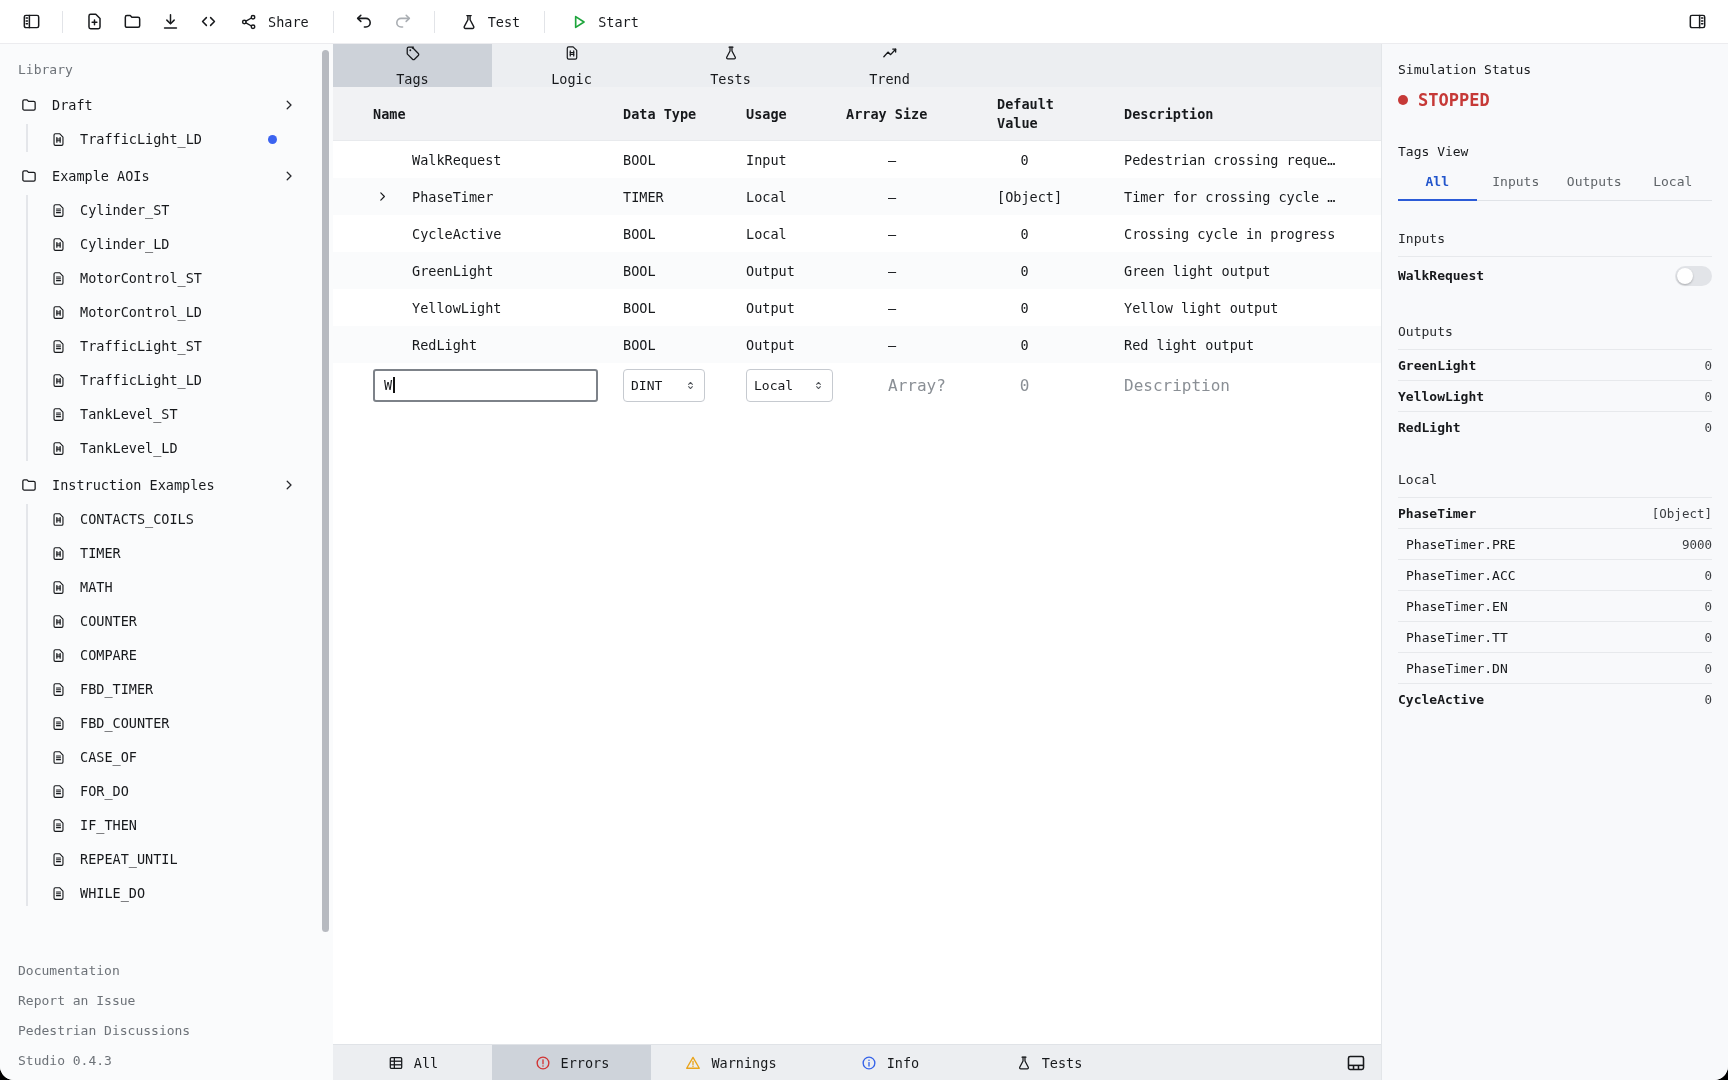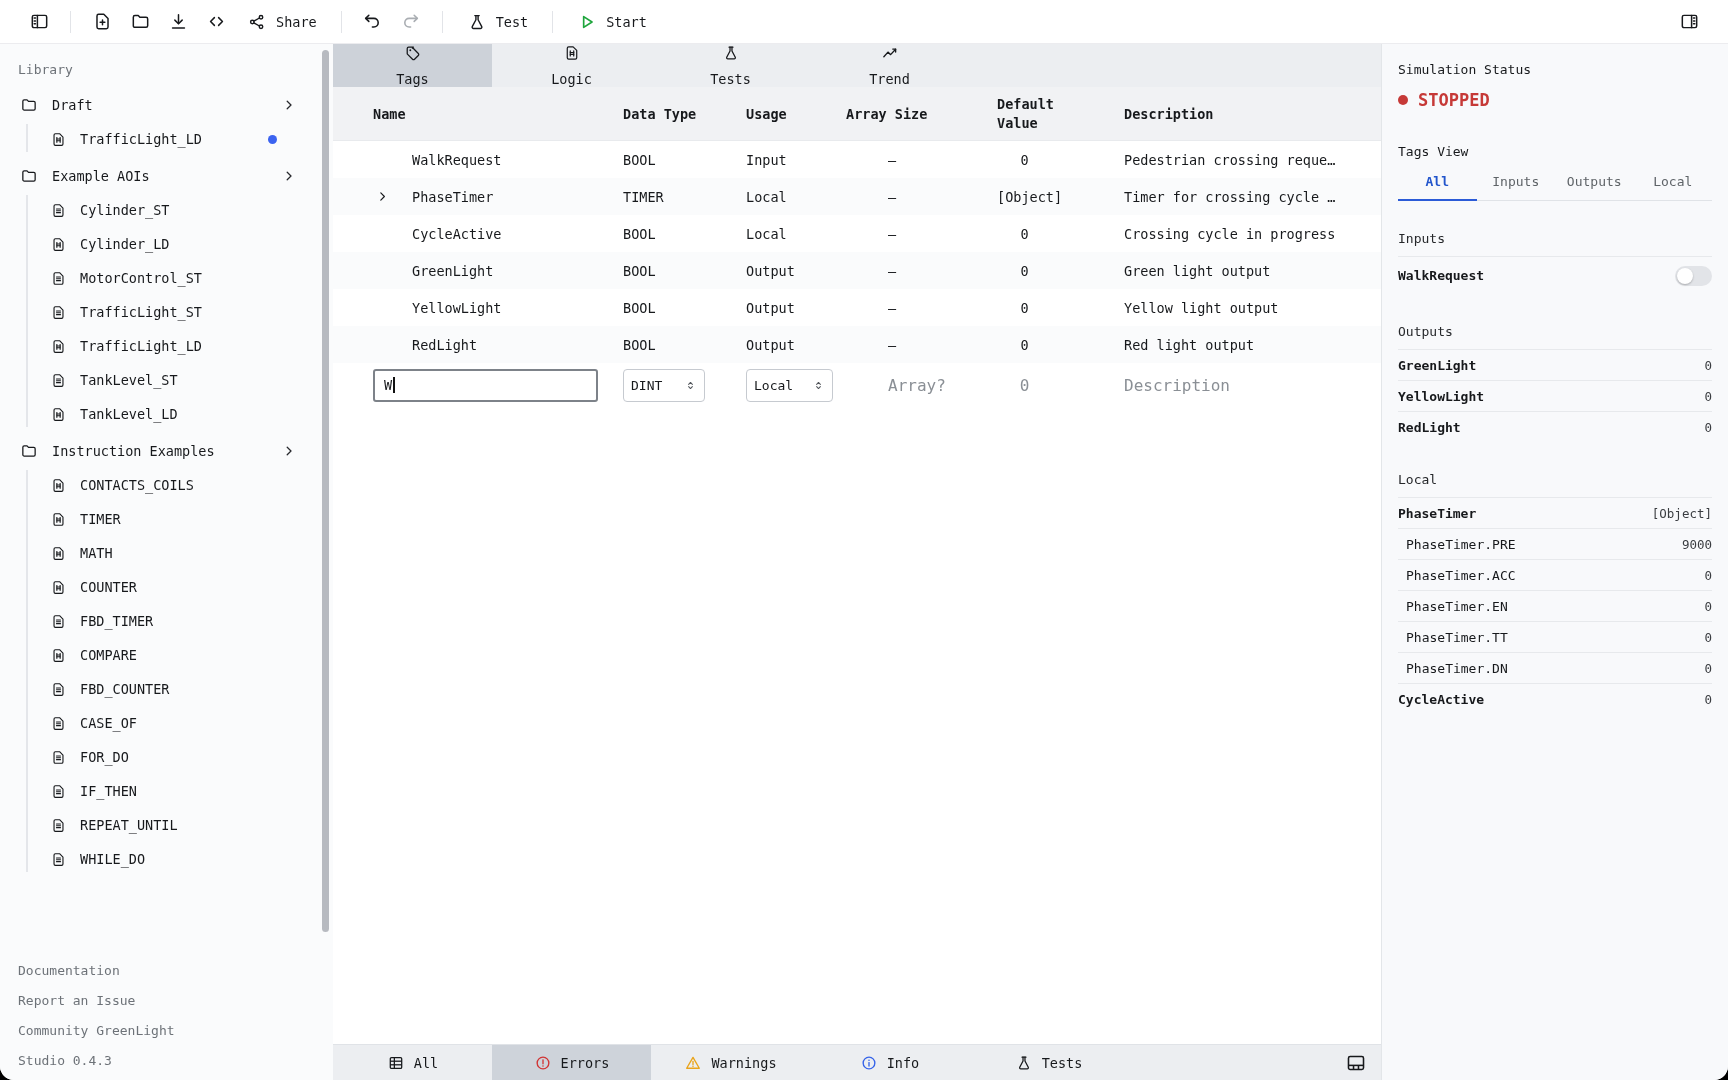--- a/index.html
+++ b/index.html
@@ -2,21 +2,21 @@
 <html><head>
 <meta charset="utf-8">
 <style>
   * { box-sizing: border-box; }
   html,body { margin:0; padding:0; background:#000; }
   body { font-family:"DejaVu Sans Mono", monospace; color:#17191c; }
   .window { width:1728px; height:1080px; background:#fff; border-radius:0 0 14px 14px;
             overflow:hidden; display:flex; flex-direction:column; }
 
   
-  .topbar { flex:0 0 44px; display:flex; align-items:center; padding:0 22px; gap:4px;
+  .topbar { flex:0 0 44px; display:flex; align-items:center; padding:0 14px; gap:4px;
             background:#fff; border-bottom:1px solid #ececef; }
   .tb-btn { width:34px; height:34px; display:grid; place-items:center; border-radius:6px; color:#17191c; cursor:default; }
   .tb-btn svg { width:21px; height:21px; }
   .tb-lbl { display:flex; align-items:center; gap:9px; padding:0 10px; height:34px; font-size:13.5px; color:#17191c; }
   .tb-lbl svg { width:20px; height:20px; }
   .tb-sep { width:1px; height:22px; background:#e2e4e8; margin:0 10px; }
   .disabled { color:#a9adb2; }
   .green { color:#1ea53c; }
   .tb-right { margin-left:auto; }
 
@@ -327,20 +327,26 @@
               <span>Cylinder_LD</span>
             </div>
           <div class="child-row">
               <svg class="doc" viewBox="0 0 24 24">
                 <use href="#i-doc-text"></use>
               </svg>
               <span>MotorControl_ST</span>
             </div>
           <div class="child-row">
               <svg class="doc" viewBox="0 0 24 24">
+                <use href="#i-doc-ladder"></use>
+              </svg>
+              <span>MotorControl_LD</span>
+            </div>
+          <div class="child-row">
+              <svg class="doc" viewBox="0 0 24 24">
                 <use href="#i-doc-text"></use>
               </svg>
               <span>TrafficLight_ST</span>
             </div>
           <div class="child-row">
               <svg class="doc" viewBox="0 0 24 24">
                 <use href="#i-doc-ladder"></use>
               </svg>
               <span>TrafficLight_LD</span>
             </div>
@@ -387,29 +393,29 @@
               <span>MATH</span>
             </div>
           <div class="child-row">
               <svg class="doc" viewBox="0 0 24 24">
                 <use href="#i-doc-ladder"></use>
               </svg>
               <span>COUNTER</span>
             </div>
           <div class="child-row">
               <svg class="doc" viewBox="0 0 24 24">
+                <use href="#i-doc-ladder"></use>
+              </svg>
+              <span>COMPARE</span>
+            </div>
+          <div class="child-row">
+              <svg class="doc" viewBox="0 0 24 24">
                 <use href="#i-doc-text"></use>
               </svg>
               <span>FBD_TIMER</span>
-            </div>
-          <div class="child-row">
-              <svg class="doc" viewBox="0 0 24 24">
-                <use href="#i-doc-ladder"></use>
-              </svg>
-              <span>COMPARE</span>
             </div>
           <div class="child-row">
               <svg class="doc" viewBox="0 0 24 24">
                 <use href="#i-doc-text"></use>
               </svg>
               <span>FBD_COUNTER</span>
             </div>
           <div class="child-row">
               <svg class="doc" viewBox="0 0 24 24">
                 <use href="#i-doc-text"></use>
@@ -439,21 +445,21 @@
                 <use href="#i-doc-text"></use>
               </svg>
               <span>WHILE_DO</span>
             </div>
         </div>
       </div>
 
       <div class="side-footer">
         <div class="side-link">Documentation</div>
         <div class="side-link">Report an Issue</div>
-        <div class="side-link">Community GreenLight</div>
+        <div class="side-link">Pedestrian Discussions</div>
         <div class="side-version">Studio 0.4.3</div>
       </div>
       <div class="sb-scroll"></div>
     </div>
 
     <div class="main">
       <div class="tabstrip">
         <div class="tab active">
           <svg viewBox="0 0 24 24">
               <use href="#i-tag"></use>

